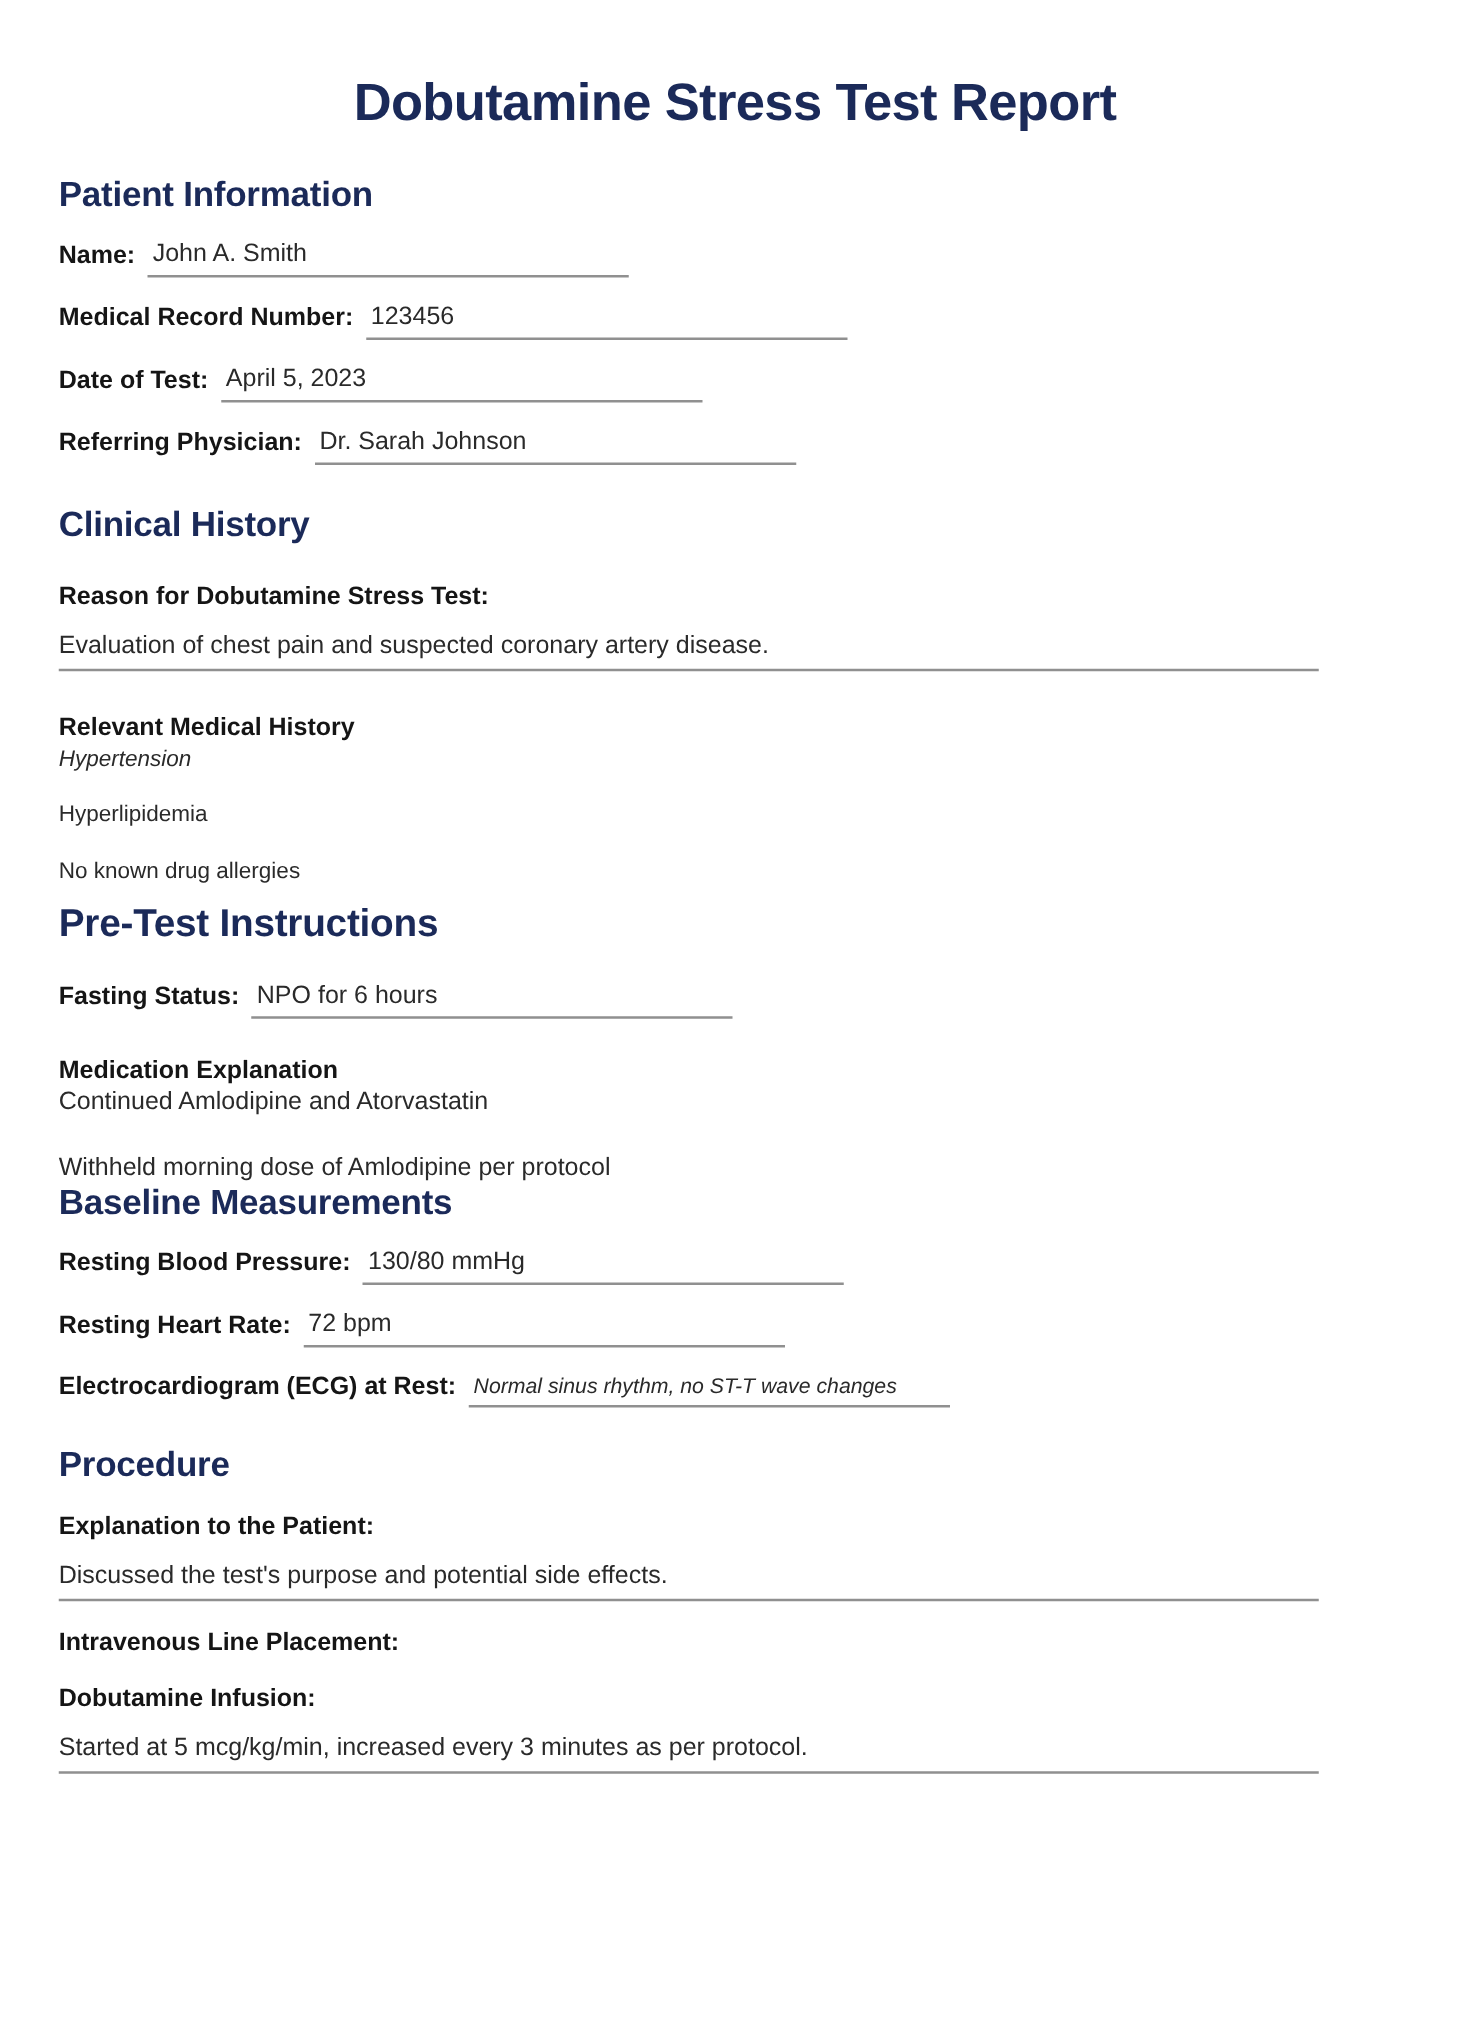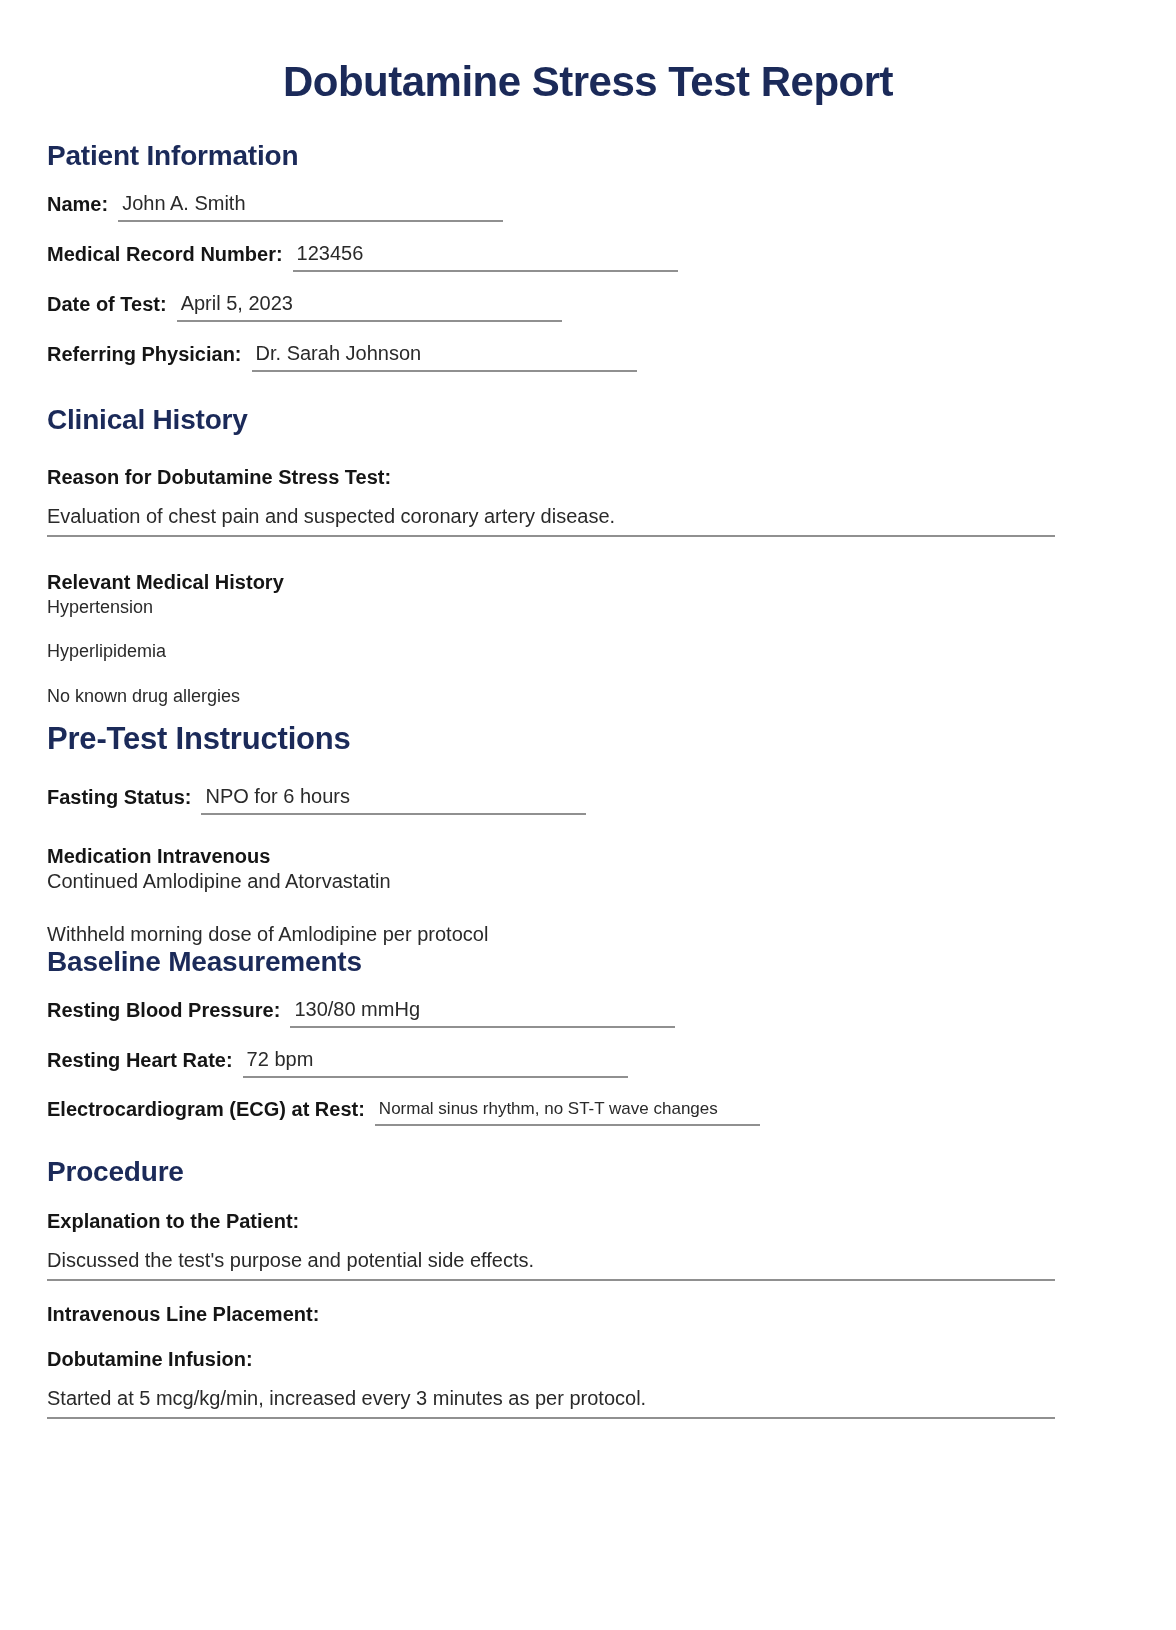--- a/index.html
+++ b/index.html
@@ -49,21 +49,21 @@
   .field-line {
     width: 385px;
     margin-left: 10px;
     border-bottom: 2px solid #909090;
     font-size: 20px;
     color: #2a2a2a;
     padding: 0 0 5px 4px;
     white-space: nowrap;
     overflow: hidden;
   }
-  .field-line.small-text { font-size: 17px; }
+  .field-line.small-text { font-size: 17px; font-style: italic; }
   .sub-label {
     font-size: 20px;
     font-weight: bold;
     color: #151515;
   }
   .full-line {
     width: 1008px;
     border-bottom: 2px solid #909090;
     font-size: 20px;
     color: #2a2a2a;
@@ -76,21 +76,21 @@
     color: #2a2a2a;
   }
 
   
   #patient-heading   { margin-top: 0; }
   #patient-fields    { margin-bottom: 0; }
   #clinical-heading  { margin-top: 32px; }
   #reason-label      { margin-top: 30px; }
   #reason-line       { margin-top: 16px; }
   #history-label     { margin-top: 34px; }
-  #history-item-0    { margin-top: 3px; }
+  #history-item-0    { margin-top: 3px; font-style: italic; }
   #history-item-1    { margin-top: 23px; }
   #history-item-2    { margin-top: 24px; }
   #pretest-heading   { margin-top: 14px; }
   #fasting-row       { margin-top: 28px; }
   #medication-label  { margin-top: 30px; }
   #medication-item-0 { margin-top: 2px; font-size: 20px; }
   #medication-item-1 { margin-top: 30px; font-size: 20px; }
   #baseline-heading  { }
   #procedure-heading { margin-top: 30px; }
   .procedure-label   { margin-top: 22px; }
@@ -129,21 +129,21 @@
   <div class="sub-label" id="history-label">Relevant Medical History</div>
   <div class="plain-item" id="history-item-0">Hypertension</div>
   <div class="plain-item" id="history-item-1">Hyperlipidemia</div>
   <div class="plain-item" id="history-item-2">No known drug allergies</div>
 
   <div class="section-heading large" id="pretest-heading">Pre-Test Instructions</div>
   <div class="field-row" id="fasting-row">
     <span class="field-label">Fasting Status:</span>
     <span class="field-line">NPO for 6 hours</span>
   </div>
-  <div class="sub-label" id="medication-label">Medication Intravenous</div>
+  <div class="sub-label" id="medication-label">Medication Explanation</div>
   <div class="plain-item" id="medication-item-0">Continued Amlodipine and Atorvastatin</div>
   <div class="plain-item" id="medication-item-1">Withheld morning dose of Amlodipine per protocol</div>
 
   <div class="section-heading" id="baseline-heading">Baseline Measurements</div>
   <div>
     <div class="field-row">
       <span class="field-label">Resting Blood Pressure:</span>
       <span class="field-line">130/80 mmHg</span>
     </div>
     <div class="field-row">

